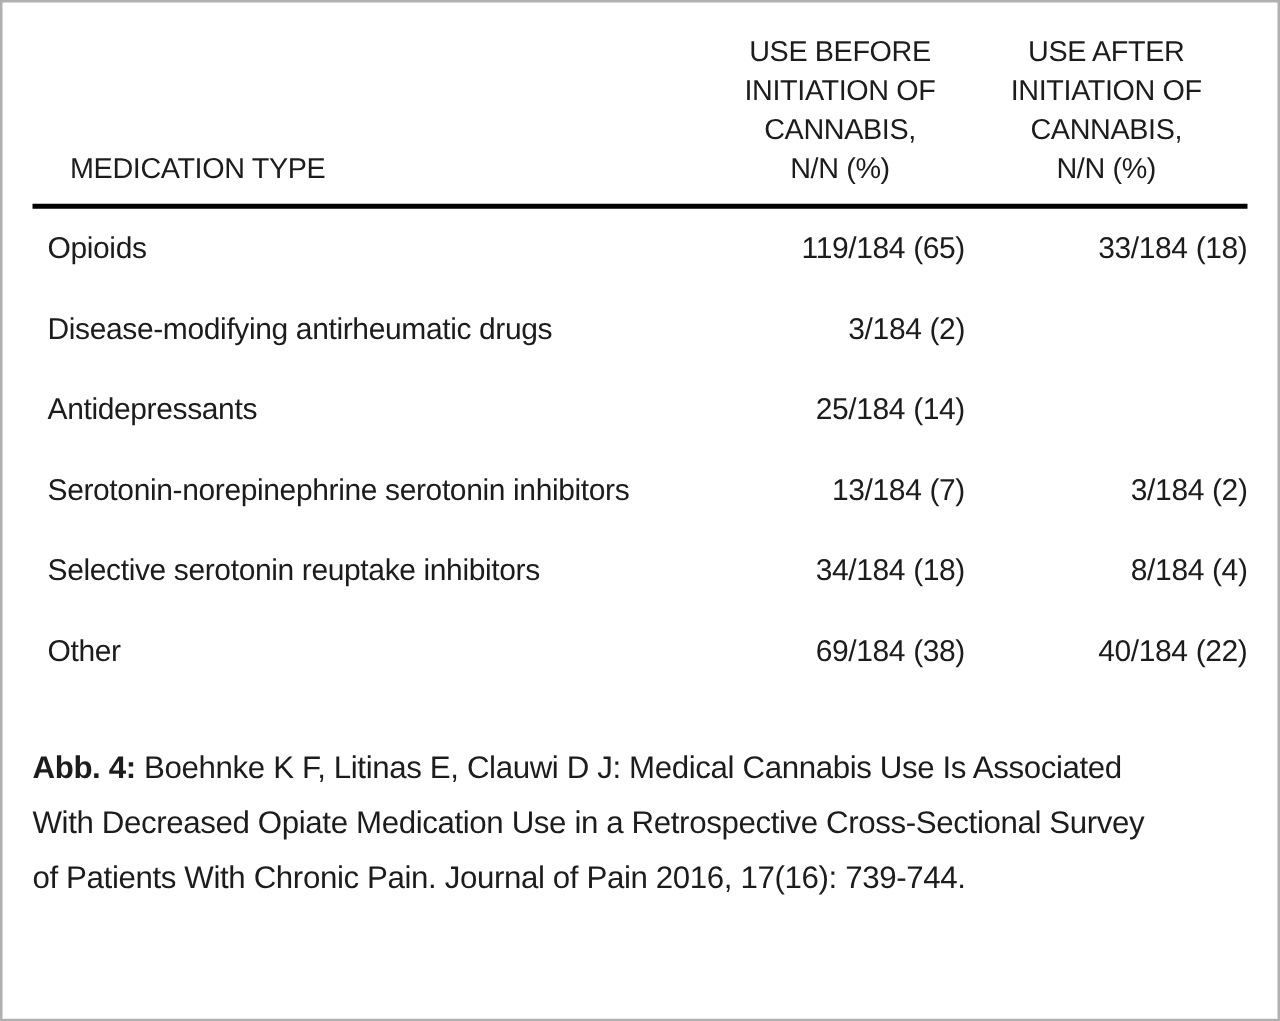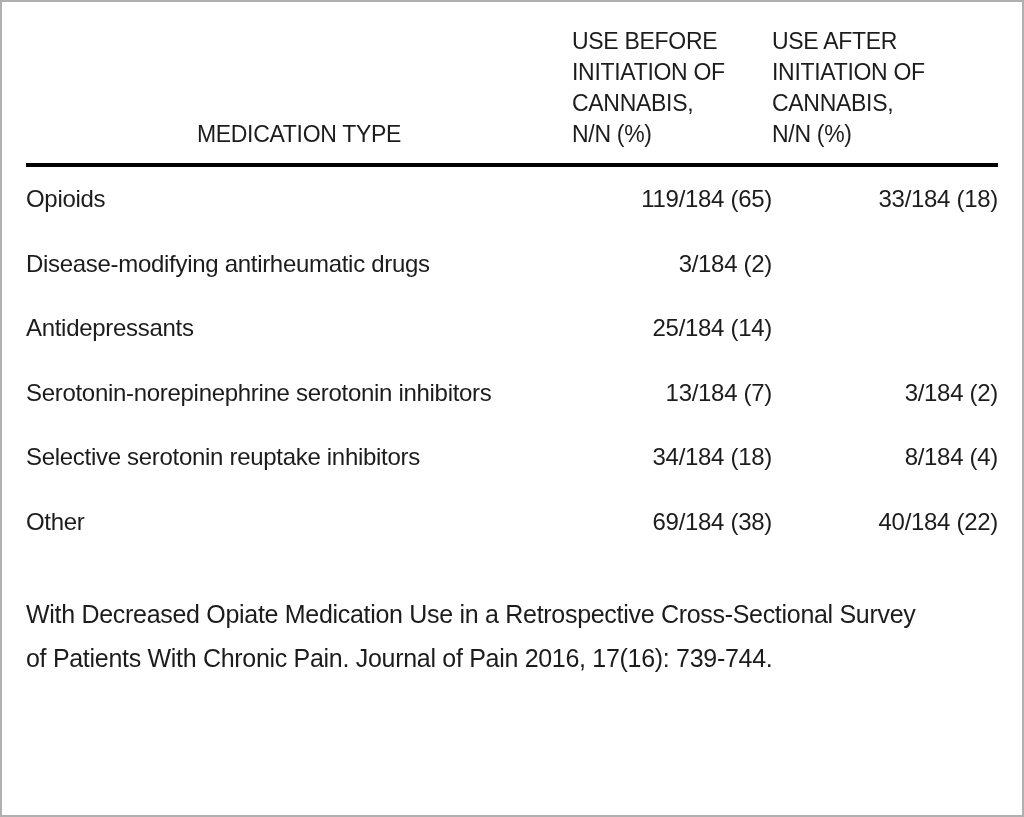--- a/index.html
+++ b/index.html
@@ -24,37 +24,39 @@
   }
   .thead {
     display: grid;
     grid-template-columns: 1fr 200px 226px;
     align-items: end;
     padding-top: 24px;
   }
   .th {
     font-size: 23px;
     line-height: 31px;
-    text-align: left;
+    text-align: center;
     white-space: pre-line;
   }
   .th.left {
-    text-align: center;
+    text-align: left;
+    margin-left: 30px;
   }
   .rule {
     height: 4px;
     background: #000000;
     margin-top: 13px;
   }
   .tr {
     display: grid;
     grid-template-columns: 1fr 200px 226px;
     align-items: center;
     height: 64.5px;
     font-size: 24px;
+    margin-left: 12px;
   }
   .td {
     text-align: left;
   }
   .td.num {
     text-align: right;
   }
   .caption {
     margin-top: 38px;
     font-size: 25px;
@@ -112,18 +114,22 @@
         <div class="td num">8/184 (4)</div>
       </div>
       <div class="tr">
         <div class="td">Other</div>
         <div class="td num">69/184 (38)</div>
         <div class="td num">40/184 (22)</div>
       </div>
     </div>
 
     <div class="caption">
+      <div class="cap-line">
+        <span class="cap-bold">Abb. 4:</span>
+        <span>Boehnke K F, Litinas E, Clauwi D J: Medical Cannabis Use Is Associated</span>
+      </div>
       <div class="cap-line">With Decreased Opiate Medication Use in a Retrospective Cross-Sectional Survey</div>
       <div class="cap-line">of Patients With Chronic Pain. Journal of Pain 2016, 17(16): 739-744.</div>
     </div>
 
   </div>
 </div>
 
 </body></html>

